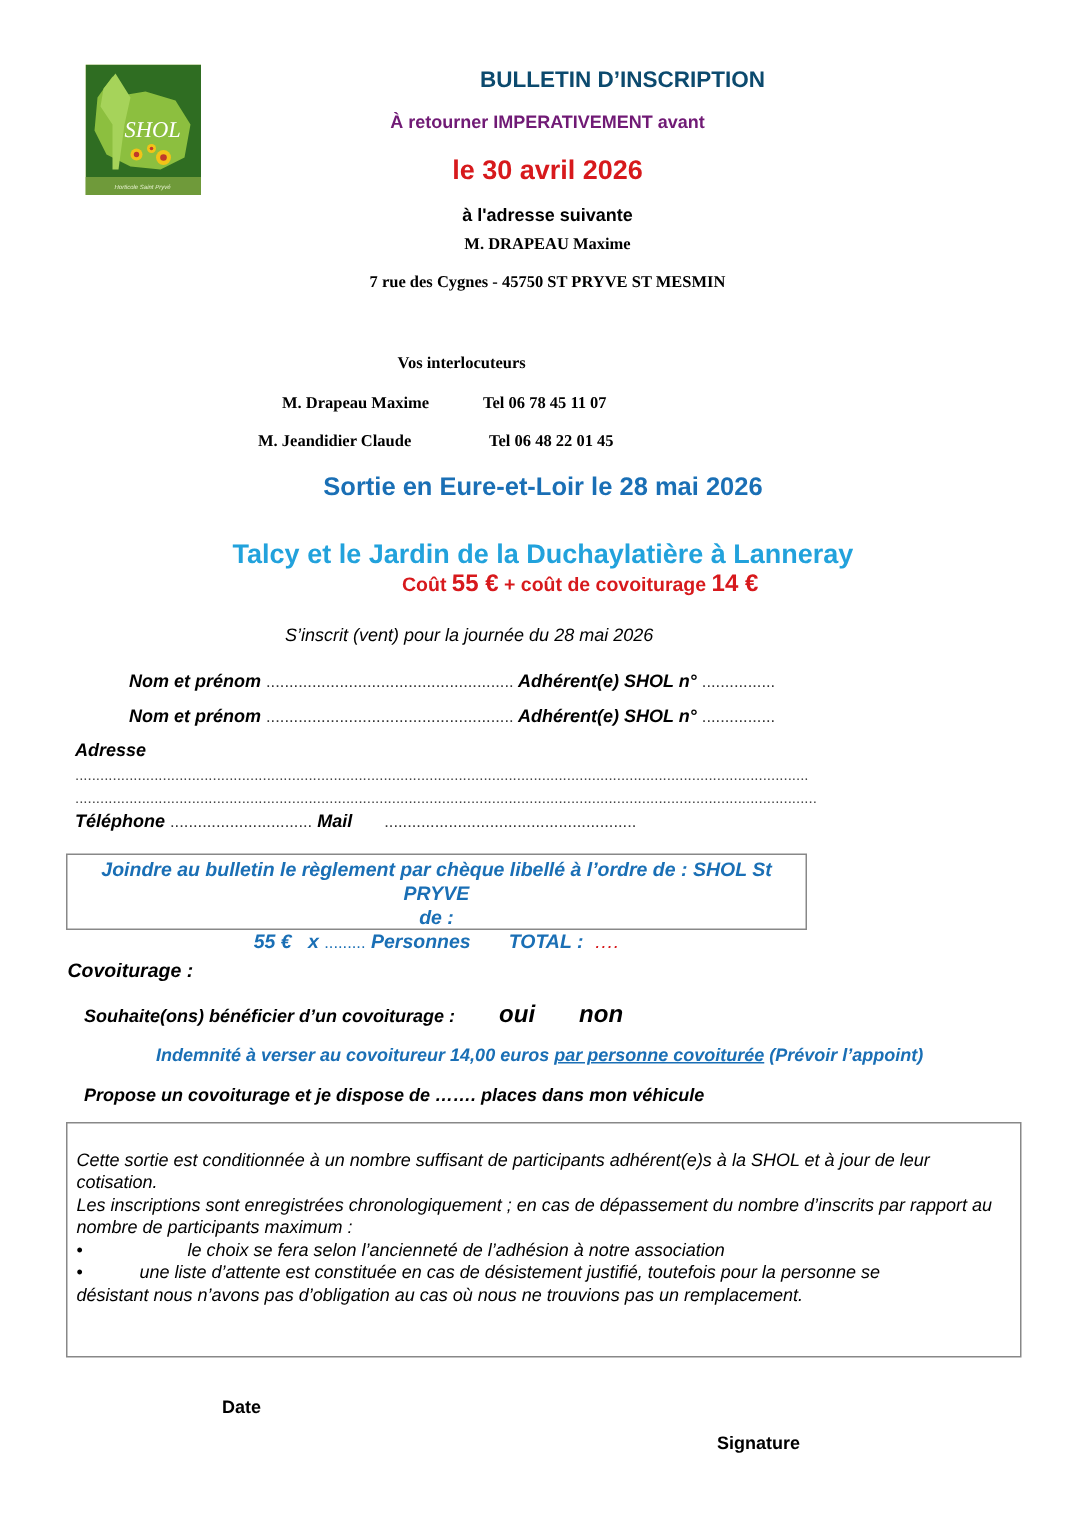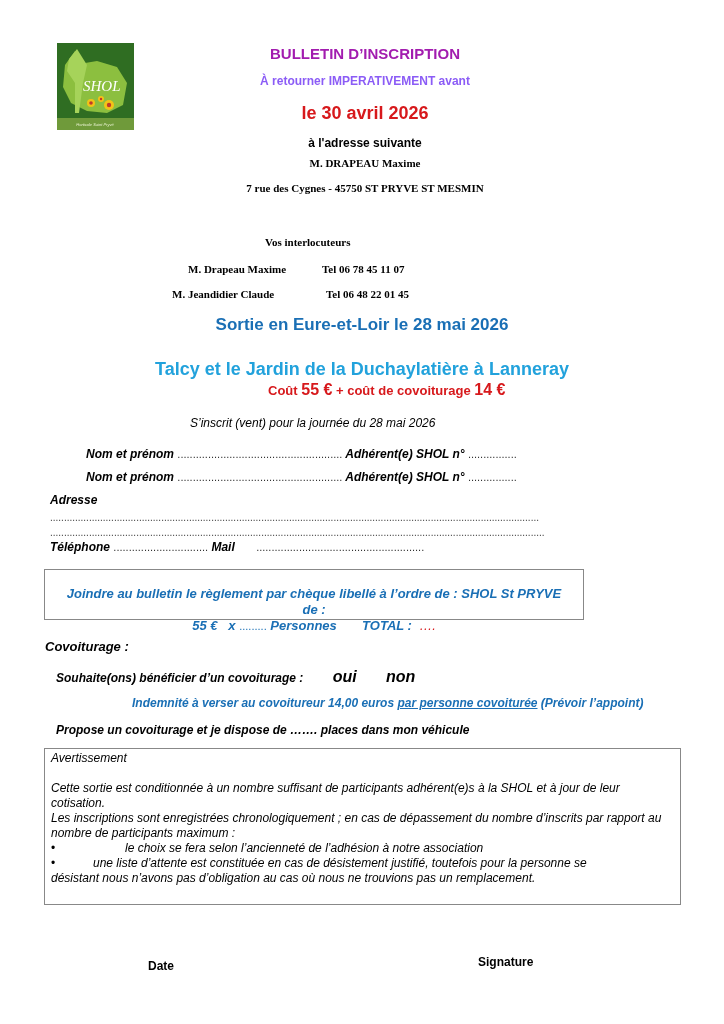--- a/index.html
+++ b/index.html
@@ -1,41 +1,41 @@
 <!DOCTYPE html>
 <html><head>
 <meta charset="utf-8">
 <style>
   html, body { margin: 0; padding: 0; background: #ffffff; }
   body { width: 724px; height: 1024px; position: relative; overflow: hidden; font-family: "Liberation Sans", sans-serif; color: #000; }
   .abs { position: absolute; }
   .center { left: 0; width: 724px; text-align: center; }
   .logo { left: 57px; top: 43px; width: 77px; height: 87px; background: #fef9c3; }
   .logo svg { display: block; }
-  .title { top: 45px; left: 220px; width: 290px; text-align:center; font-weight: bold; font-size: 15px; color: #a21caf; }
-  .ret { top: 74px; left: 220px; width: 290px; text-align:center; font-weight: bold; font-size: 12px; color: #8b5cf6; }
+  .title { top: 45px; left: 220px; width: 290px; text-align:right; font-weight: bold; font-size: 15px; color: #0c4a6e; }
+  .ret { top: 74px; left: 220px; width: 290px; text-align:center; font-weight: bold; font-size: 12px; color: #701a75; }
   .date-big { top: 103px; left: 220px; width: 290px; text-align:center; font-weight: bold; font-size: 18px; color: #d7191c; }
   .addr-lbl { top: 136px; left: 220px; width: 290px; text-align:center; font-weight: bold; font-size: 12px; }
   .addr-name { top: 157px; left: 220px; width: 290px; text-align:center; font-family: "Liberation Serif", serif; font-weight: bold; font-size: 11px; }
   .addr-street { top: 182px; left: 220px; width: 290px; text-align:center; font-family: "Liberation Serif", serif; font-weight: bold; font-size: 11px; }
   .serif-b { font-family: "Liberation Serif", serif; font-weight: bold; font-size: 11px; }
   .h-sortie { top: 315px; font-weight: bold; font-size: 17px; color: #1a6fb5; }
   .h-talcy { top: 359px; font-weight: bold; font-size: 18px; color: #22a2dc; }
   .cout { top: 381px; left: 268px; font-weight: bold; font-size: 13px; color: #d7191c; }
   .cout .big { font-size: 16px; }
   .inscrit { top: 416px; left: 190px; font-weight: normal; font-style: italic; font-size: 12px; }
   .bi { font-weight: bold; font-style: italic; font-size: 12px; }
   .dots { font-weight: normal; font-style: normal; font-size: 11px; letter-spacing: 0; color: #333; }
   .dotline { font-size: 10px; color: #444; white-space: nowrap; overflow: hidden; }
-  .paybox { left: 44px; top: 569px; width: 540px; height: 51px; border: 1.5px solid #888; box-sizing: border-box; text-align: center; color: #1a6fb5; font-weight: bold; font-style: italic; font-size: 13px; line-height: 16px; padding-top: 16px; }
+  .paybox { left: 44px; top: 569px; width: 494px; height: 51px; border: 1.5px solid #888; box-sizing: border-box; text-align: center; color: #1a6fb5; font-weight: bold; font-style: italic; font-size: 13px; line-height: 16px; padding-top: 2px; }
   .paybox .red { color: #d7191c; font-weight: normal; }
   .covo { top: 639px; left: 45px; font-style: italic; font-weight: bold; font-size: 13px; }
   .souhaite { top: 668px; left: 56px; font-style: italic; font-weight: bold; font-size: 12px; }
   .choice { font-style: italic; font-weight: bold; font-size: 16px; }
-  .indem { top: 696px; left: 104px; font-style: italic; font-weight: bold; font-size: 12px; color: #1a6fb5; margin-left: 28px; }
+  .indem { top: 696px; left: 104px; font-style: italic; font-weight: bold; font-size: 12px; color: #1a6fb5; }
   .indem u { text-decoration: underline; }
   .propose { top: 723px; left: 56px; font-style: italic; font-weight: bold; font-size: 12px; }
   .warn { left: 44px; top: 748px; width: 637px; height: 157px; border: 1.5px solid #888; box-sizing: border-box; padding: 2px 6px; font-style: italic; font-size: 12px; line-height: 15px; }
   .warn p { margin: 0; }
   .warn .gap { height: 15px; }
   .bullet { display: flex; }
   .bullet .dot { width: 42px; flex: none; font-style: normal; }
   .footer { top: 931px; font-weight: bold; font-size: 12px; }
 </style>
 </head>
@@ -125,29 +125,28 @@
   <span class="choice" style="margin-left:26px;">non</span>
 </div>
 <div class="abs indem">
   <span>Indemnité à verser au covoitureur 14,00 euros</span>
   <u>par personne covoiturée</u>
   <span>(Prévoir l’appoint)</span>
 </div>
 <div class="abs propose">Propose un covoiturage et je dispose de ……. places dans mon véhicule</div>
 
 <div class="abs warn">
-  <p>Avertissement</p>
   <div class="gap"></div>
   <p>Cette sortie est conditionnée à un nombre suffisant de participants adhérent(e)s à la SHOL et à jour de leur cotisation.</p>
   <p>Les inscriptions sont enregistrées chronologiquement ; en cas de dépassement du nombre d’inscrits par rapport au nombre de participants maximum :</p>
   <div class="bullet">
       <span class="dot">•</span>
       <span style="padding-left:4px;margin-left:28px;">le choix se fera selon l’ancienneté de l’adhésion à notre association</span>
     </div>
   <div class="bullet">
       <span class="dot">•</span>
       <span>une liste d’attente est constituée en cas de désistement justifié, toutefois pour la personne se</span>
     </div>
   <p>désistant nous n’avons pas d’obligation au cas où nous ne trouvions pas un remplacement.</p>
 </div>
 
-<div class="abs footer" style="left:148px;margin-top:28px;">Date</div>
+<div class="abs footer" style="left:148px;">Date</div>
 <div class="abs footer" style="left:478px;margin-top:24px;">Signature</div>
 
 </body></html>

